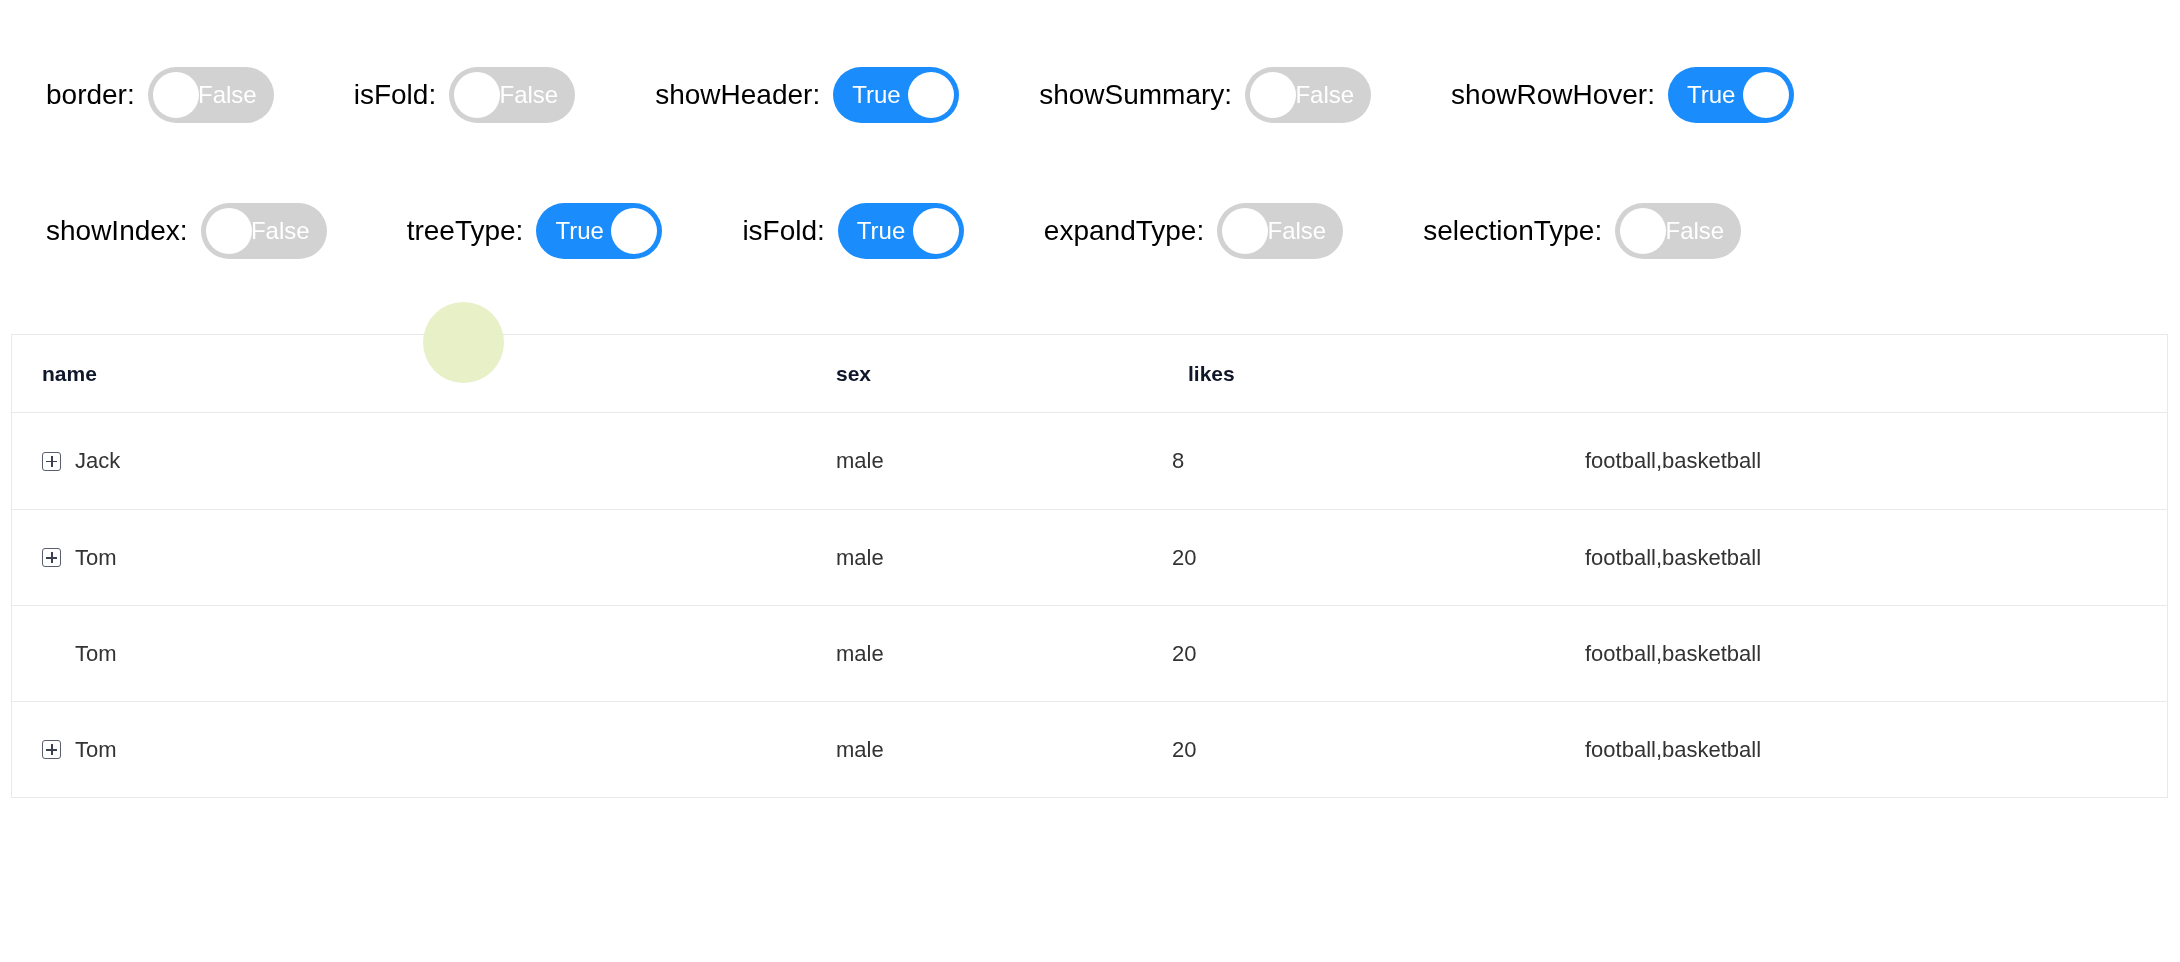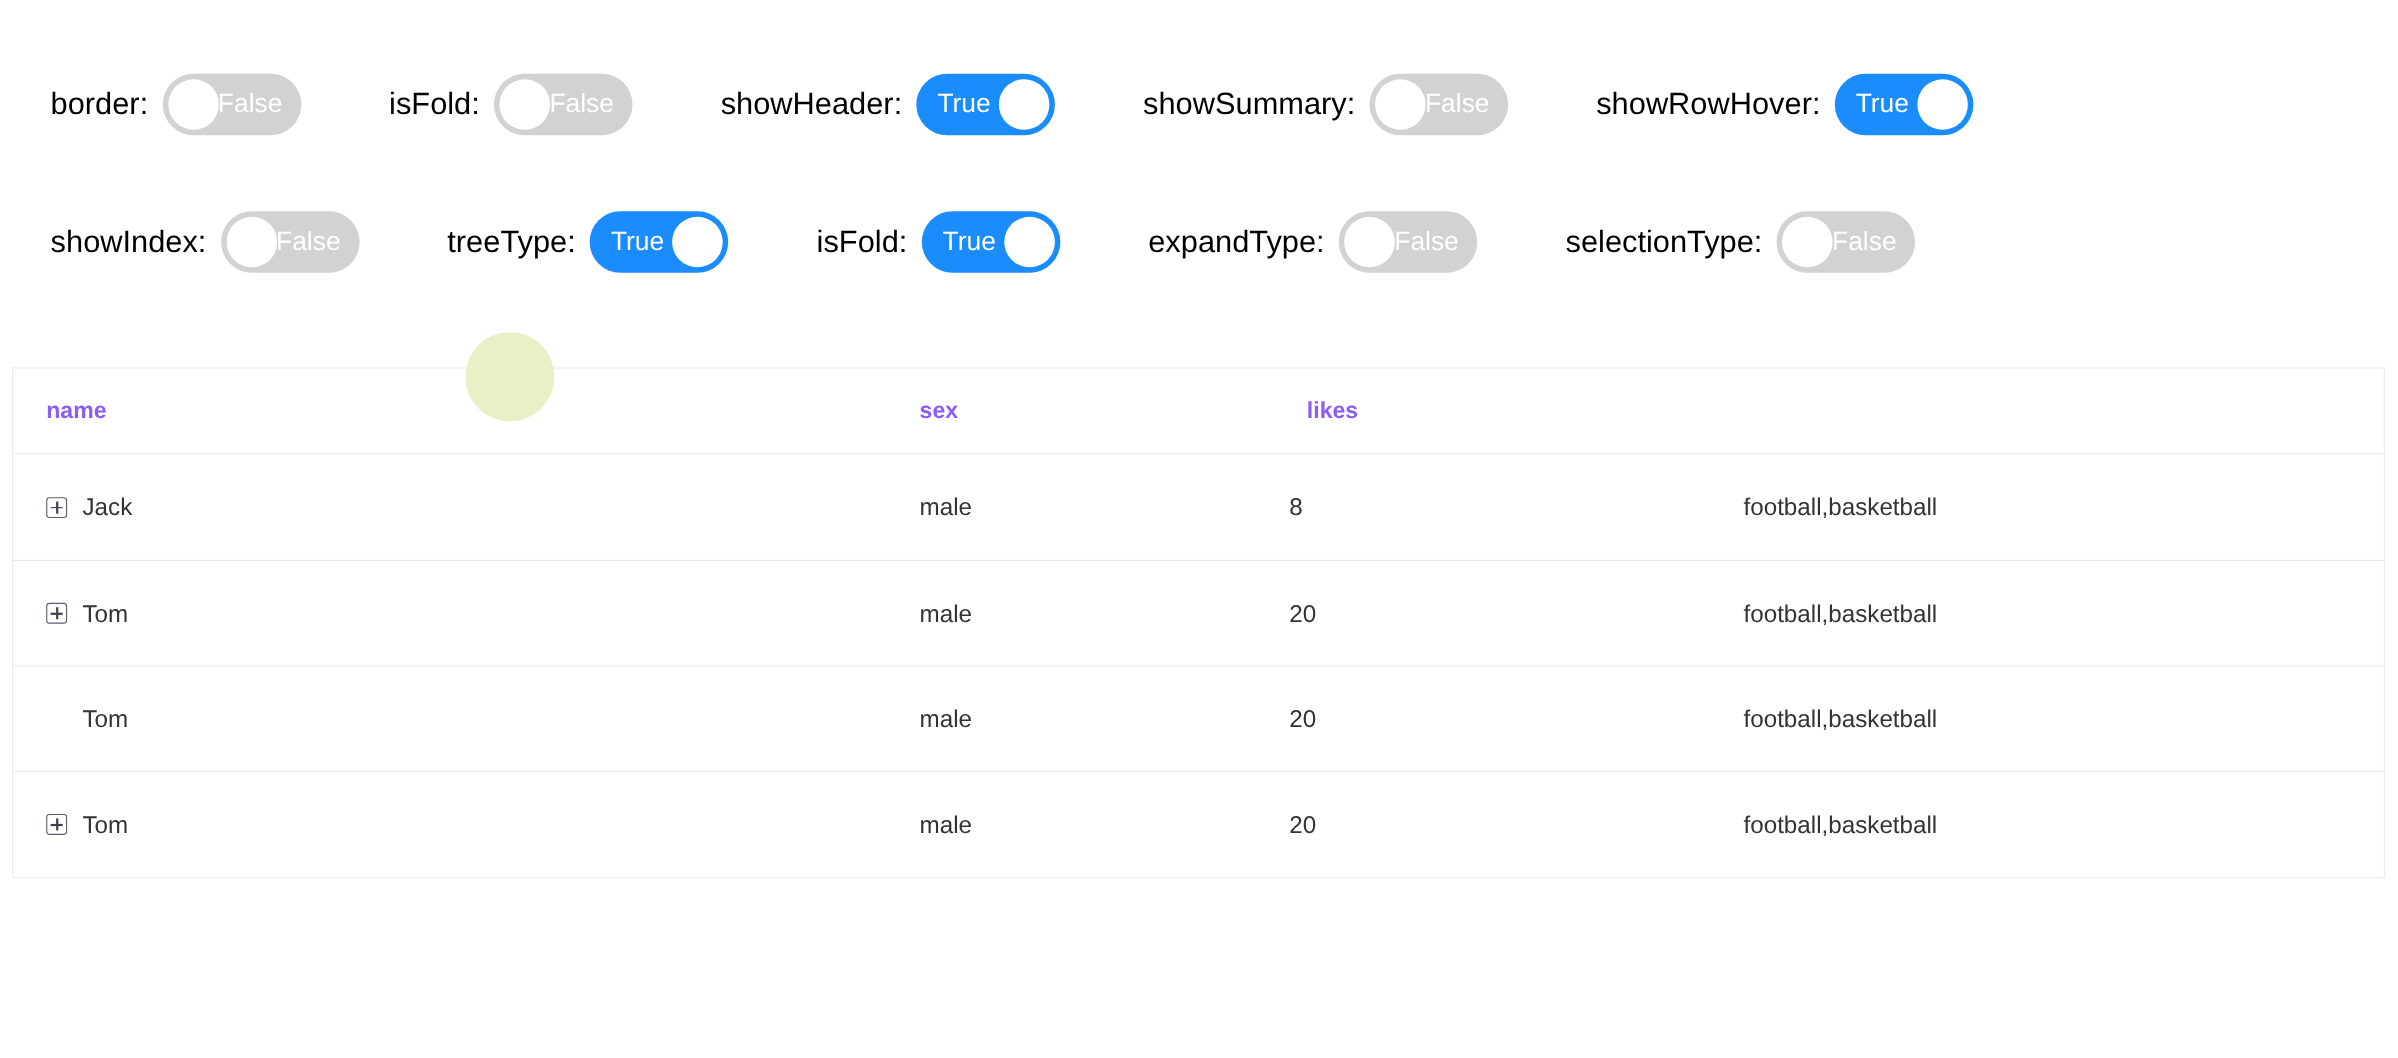--- a/index.html
+++ b/index.html
@@ -2,38 +2,38 @@
 <html style="--accent-blue: #1b8cfb; --toggle-gray: #d2d2d2; --marker-color: #e7efc4;"><head>
 <meta charset="utf-8">
 <style>
   * { margin:0; padding:0; box-sizing:border-box; }
   html,body { width:2180px; height:962px; background:#ffffff; overflow:hidden;
               font-family:"Liberation Sans", sans-serif; position:relative; }
 
   
   .ctrl-row { position:absolute; left:46px; display:flex; align-items:center; gap:80px; height:56px; }
   #ctrl-row-1 { top:67px; }
-  #ctrl-row-2 { top:192px; }
+  #ctrl-row-2 { top:203px; }
   .ctrl-group { display:flex; align-items:center; gap:13px; }
   .ctrl-label { font-size:28px; color:#000000; white-space:nowrap; }
 
   .switch { position:relative; width:126px; height:56px; border-radius:28px; cursor:pointer; flex:0 0 auto; }
   .switch.on  { background:var(--accent-blue); }
   .switch.off { background:var(--toggle-gray); }
   .knob { position:absolute; top:5px; width:46px; height:46px; border-radius:50%; background:#ffffff; }
   .switch.on  .knob { right:5px; }
   .switch.off .knob { left:5px; }
   .switch-text { position:absolute; top:0; height:56px; line-height:56px; color:#ffffff; font-size:24px; }
   .switch.on  .switch-text { left:19px; }
   .switch.off .switch-text { right:17px; }
 
   
   .demo-table { position:absolute; left:11px; top:334px; width:2157px; border:1px solid #e9e9e9; background:#fff; }
   .t-header { display:flex; height:78px; align-items:center; border-bottom:1px solid #e9e9e9;
-              font-weight:bold; font-size:21px; color:#8b5cf6; }
+              font-weight:bold; font-size:21px; color:#0f172a; }
   .t-row { display:flex; height:96px; align-items:center; font-size:22px; color:#333333; background:#fff; }
   .t-row + .t-row { border-top:1px solid #e9e9e9; }
   .col-name  { flex:0 0 824px; padding-left:30px; display:flex; align-items:center; }
   .col-sex   { flex:0 0 336px; }
   .col-score { flex:0 0 397px; }
   .col-likes { flex:1 1 auto;margin-left:16px; }
 
   .expand-icon { position:relative; width:19px; height:19px; border:1px solid #5a5f70; border-radius:3px;
                  margin-right:14px; flex:0 0 auto; cursor:pointer; }
   .expand-icon::before, .expand-icon::after { content:""; position:absolute; background:#3c4152; }

